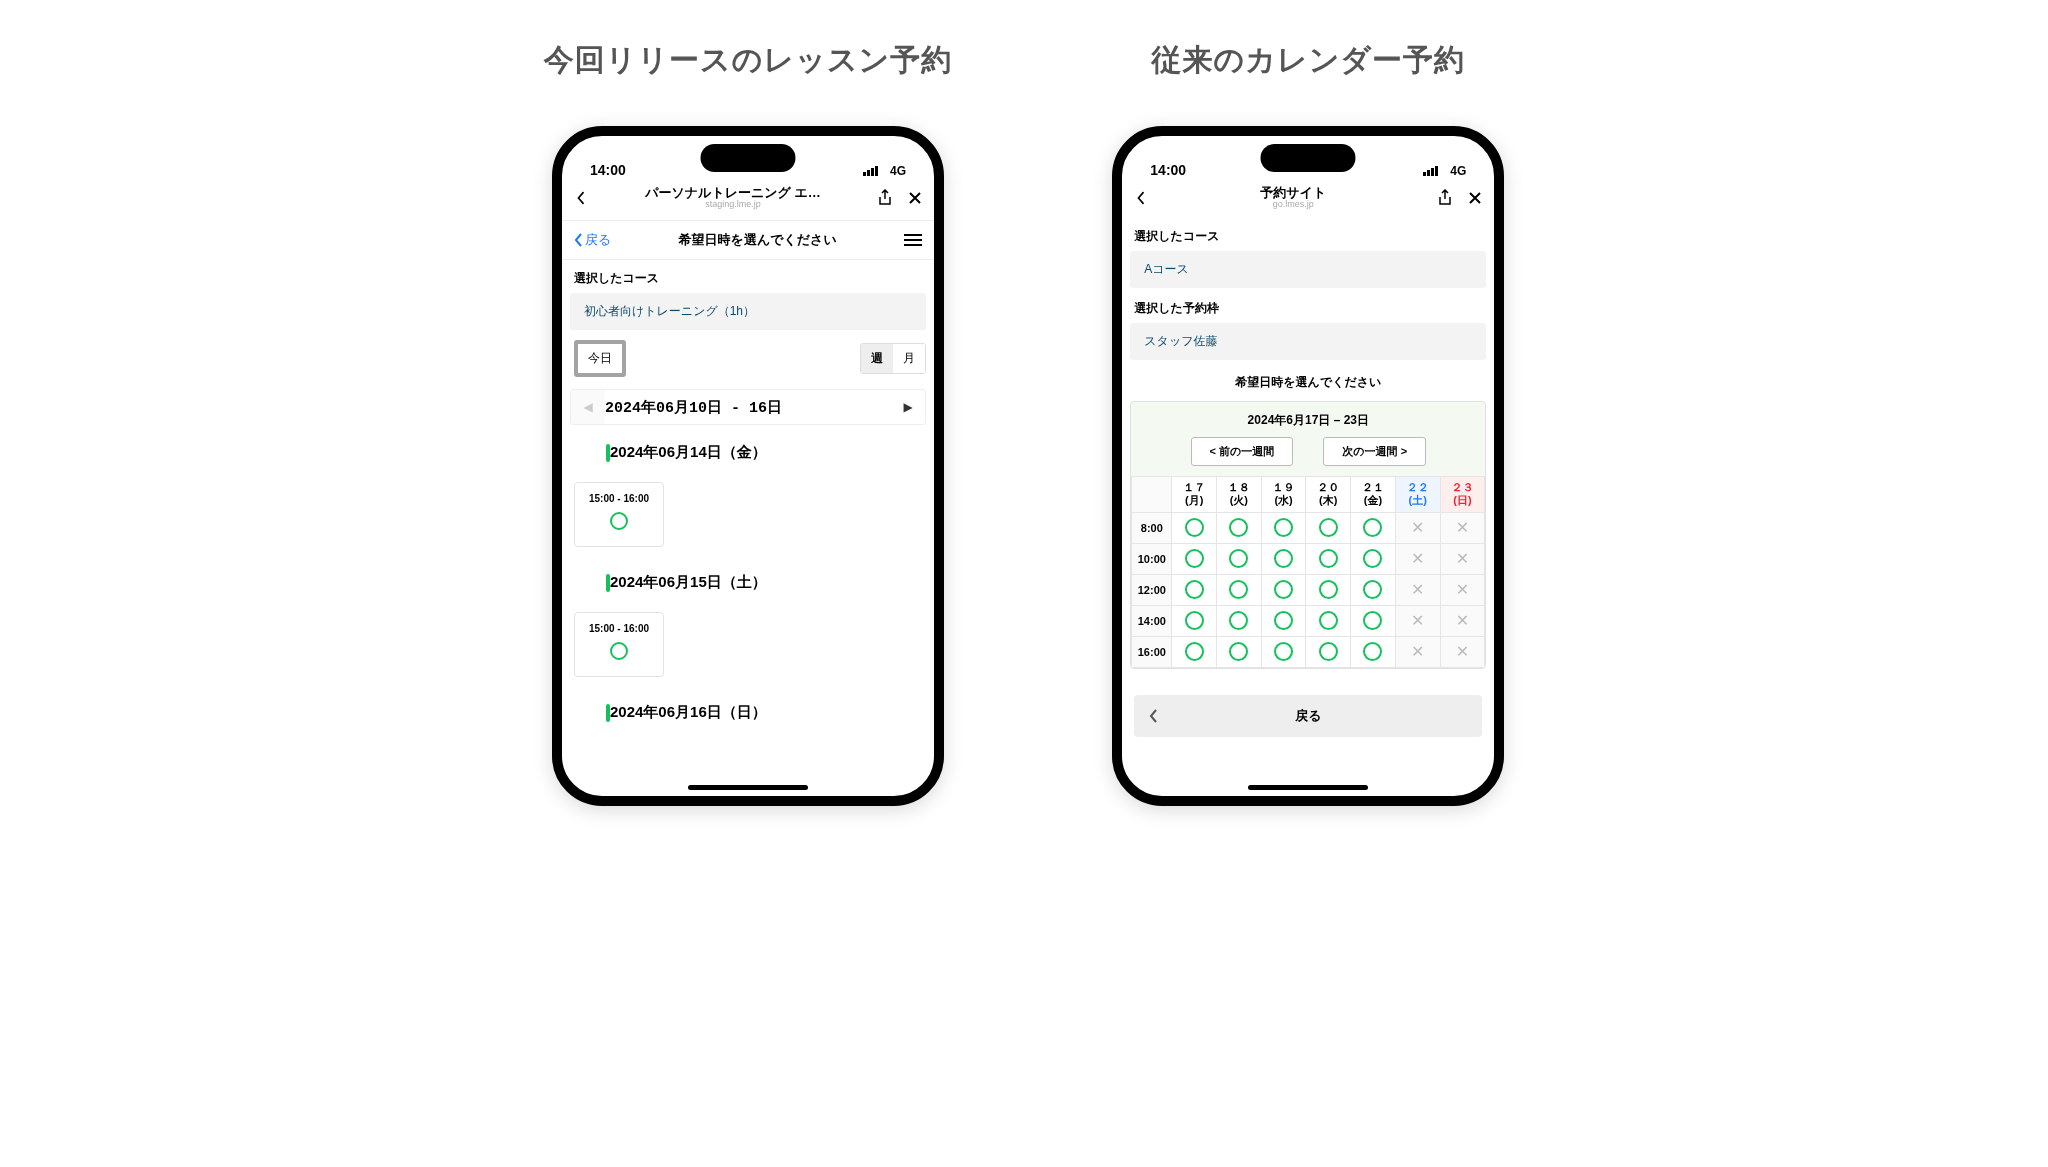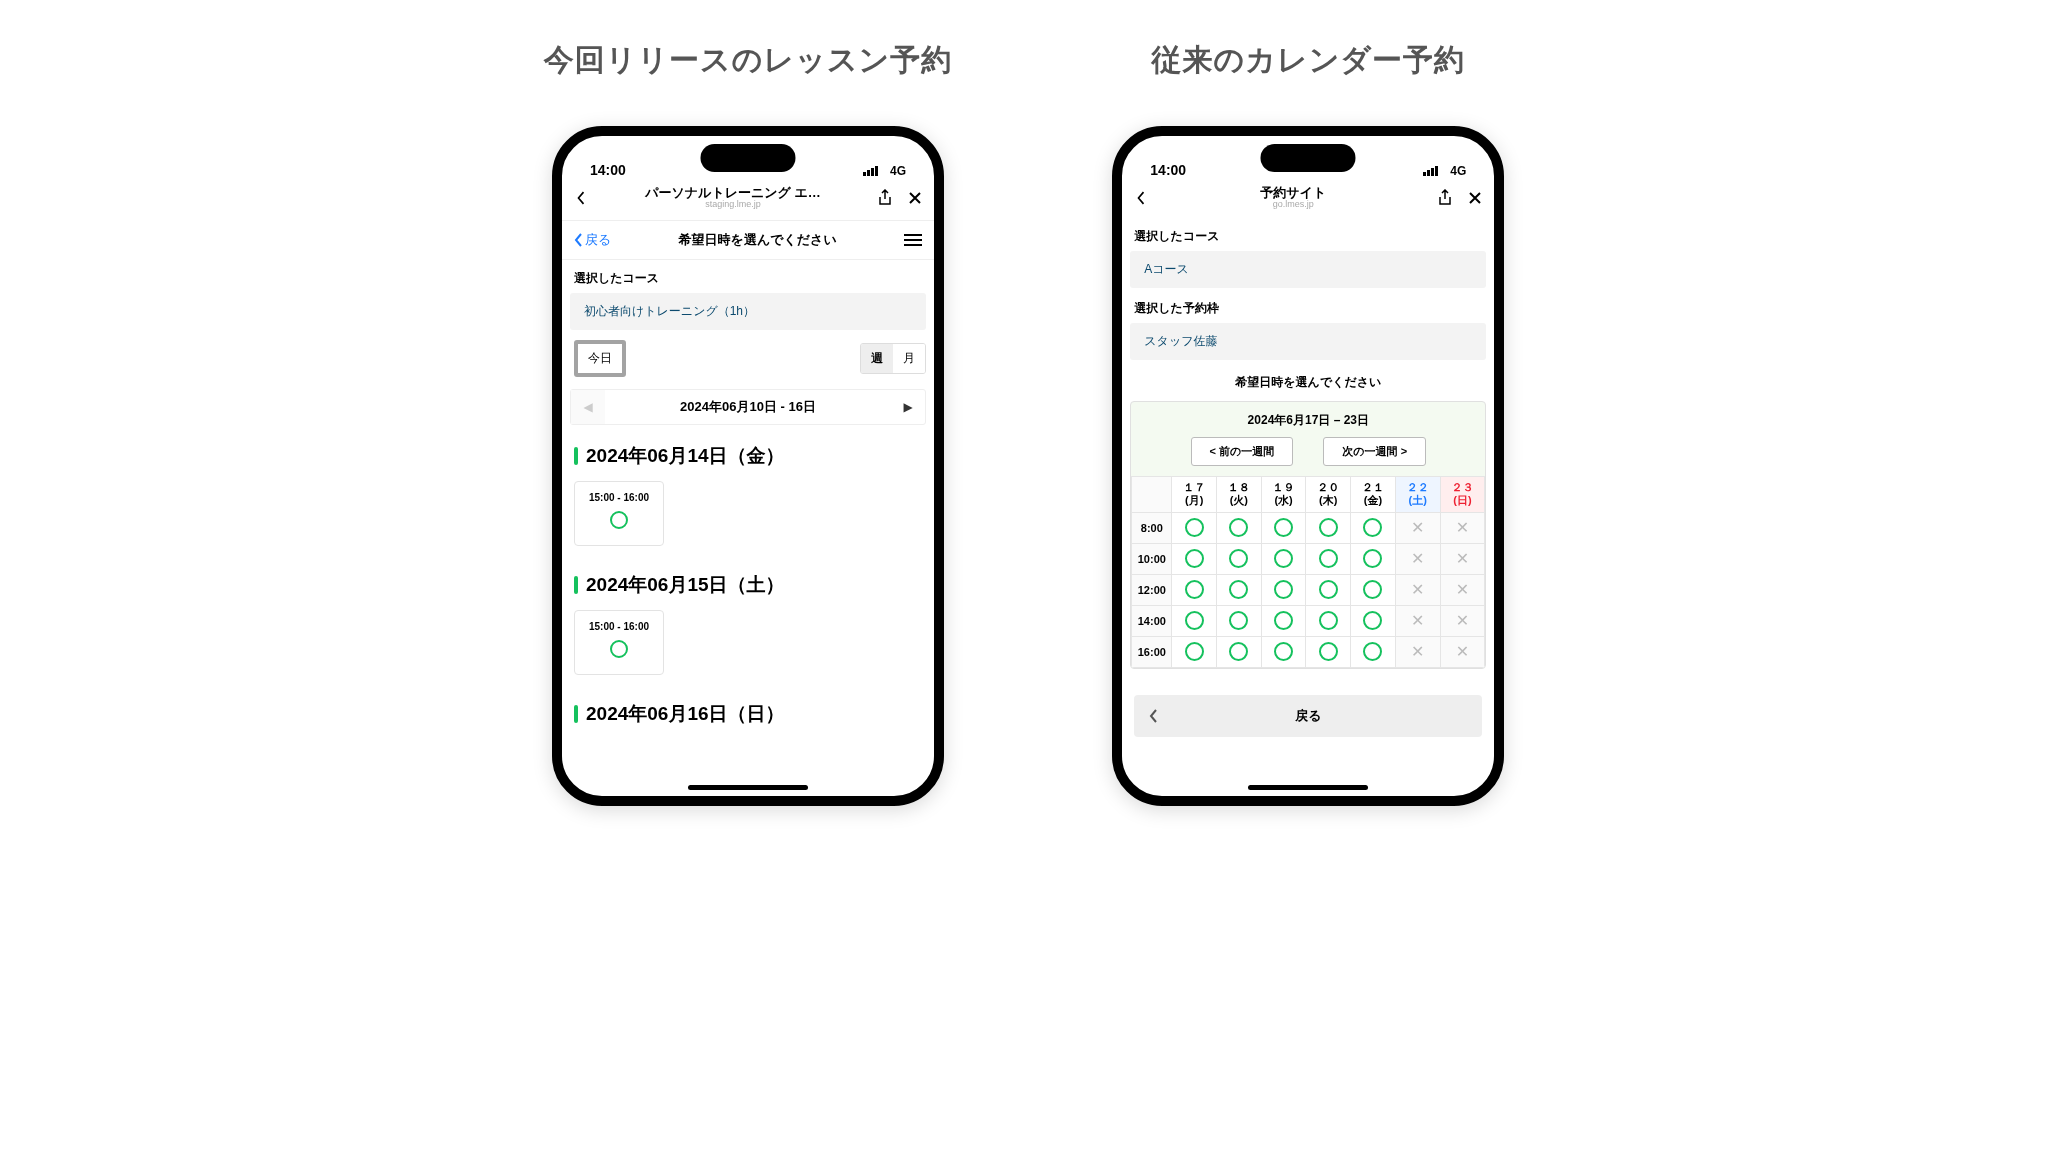--- a/index.html
+++ b/index.html
@@ -112,29 +112,29 @@
   .seg { display:flex; border:1px solid #ddd; border-radius:3px; overflow:hidden; }
   .seg div { padding:6px 10px; font-size:12px; background:#fff; }
   .seg div.active { background:#eee; font-weight:600; }
 
   .week-nav {
     display:flex; align-items:center; justify-content:space-between;
     margin: 12px 8px 10px; border:1px solid #eee; border-radius:3px;
   }
   .week-nav .arrow { width:34px; height:34px; display:flex; align-items:center; justify-content:center; font-size:12px; color:#333;}
   .week-nav .arrow.dis { color:#ccc; background:#fafafa;}
-  .week-nav .range { flex:1; text-align:center; font-size:13px; font-weight:600; }
+  .week-nav .range { flex:1; font-size:15px; font-weight:600;font-family:Liberation Mono, monospace; }
 
   .day-h {
-    display:flex; align-items:center; gap:8px; padding: 8px 12px 6px;
-    font-size:19px; font-weight:700;
+    display:flex; align-items:center; gap:0; padding: 8px 12px 6px;
+    font-size:15px; font-weight:700;margin-left:32px;
   }
   .day-h .bar { width:4px; height:18px; background:#15c15d; border-radius:2px; }
   .slot-card {
-    margin: 6px 12px 18px; width:90px; border:1px solid #e3e3e3; border-radius:4px;
+    margin: 14px 12px 18px; width:90px; border:1px solid #e3e3e3; border-radius:4px;
     padding: 10px 0 12px; text-align:center;
   }
   .slot-card .time { font-size:10px; font-weight:600; margin-bottom:8px;}
   .ring {
     width:18px; height:18px; border:2.5px solid #15c15d; border-radius:50%;
     display:inline-block;
   }
 
   
   .R .sec-label { font-size:12px; font-weight:600; padding: 8px 12px 6px; }

